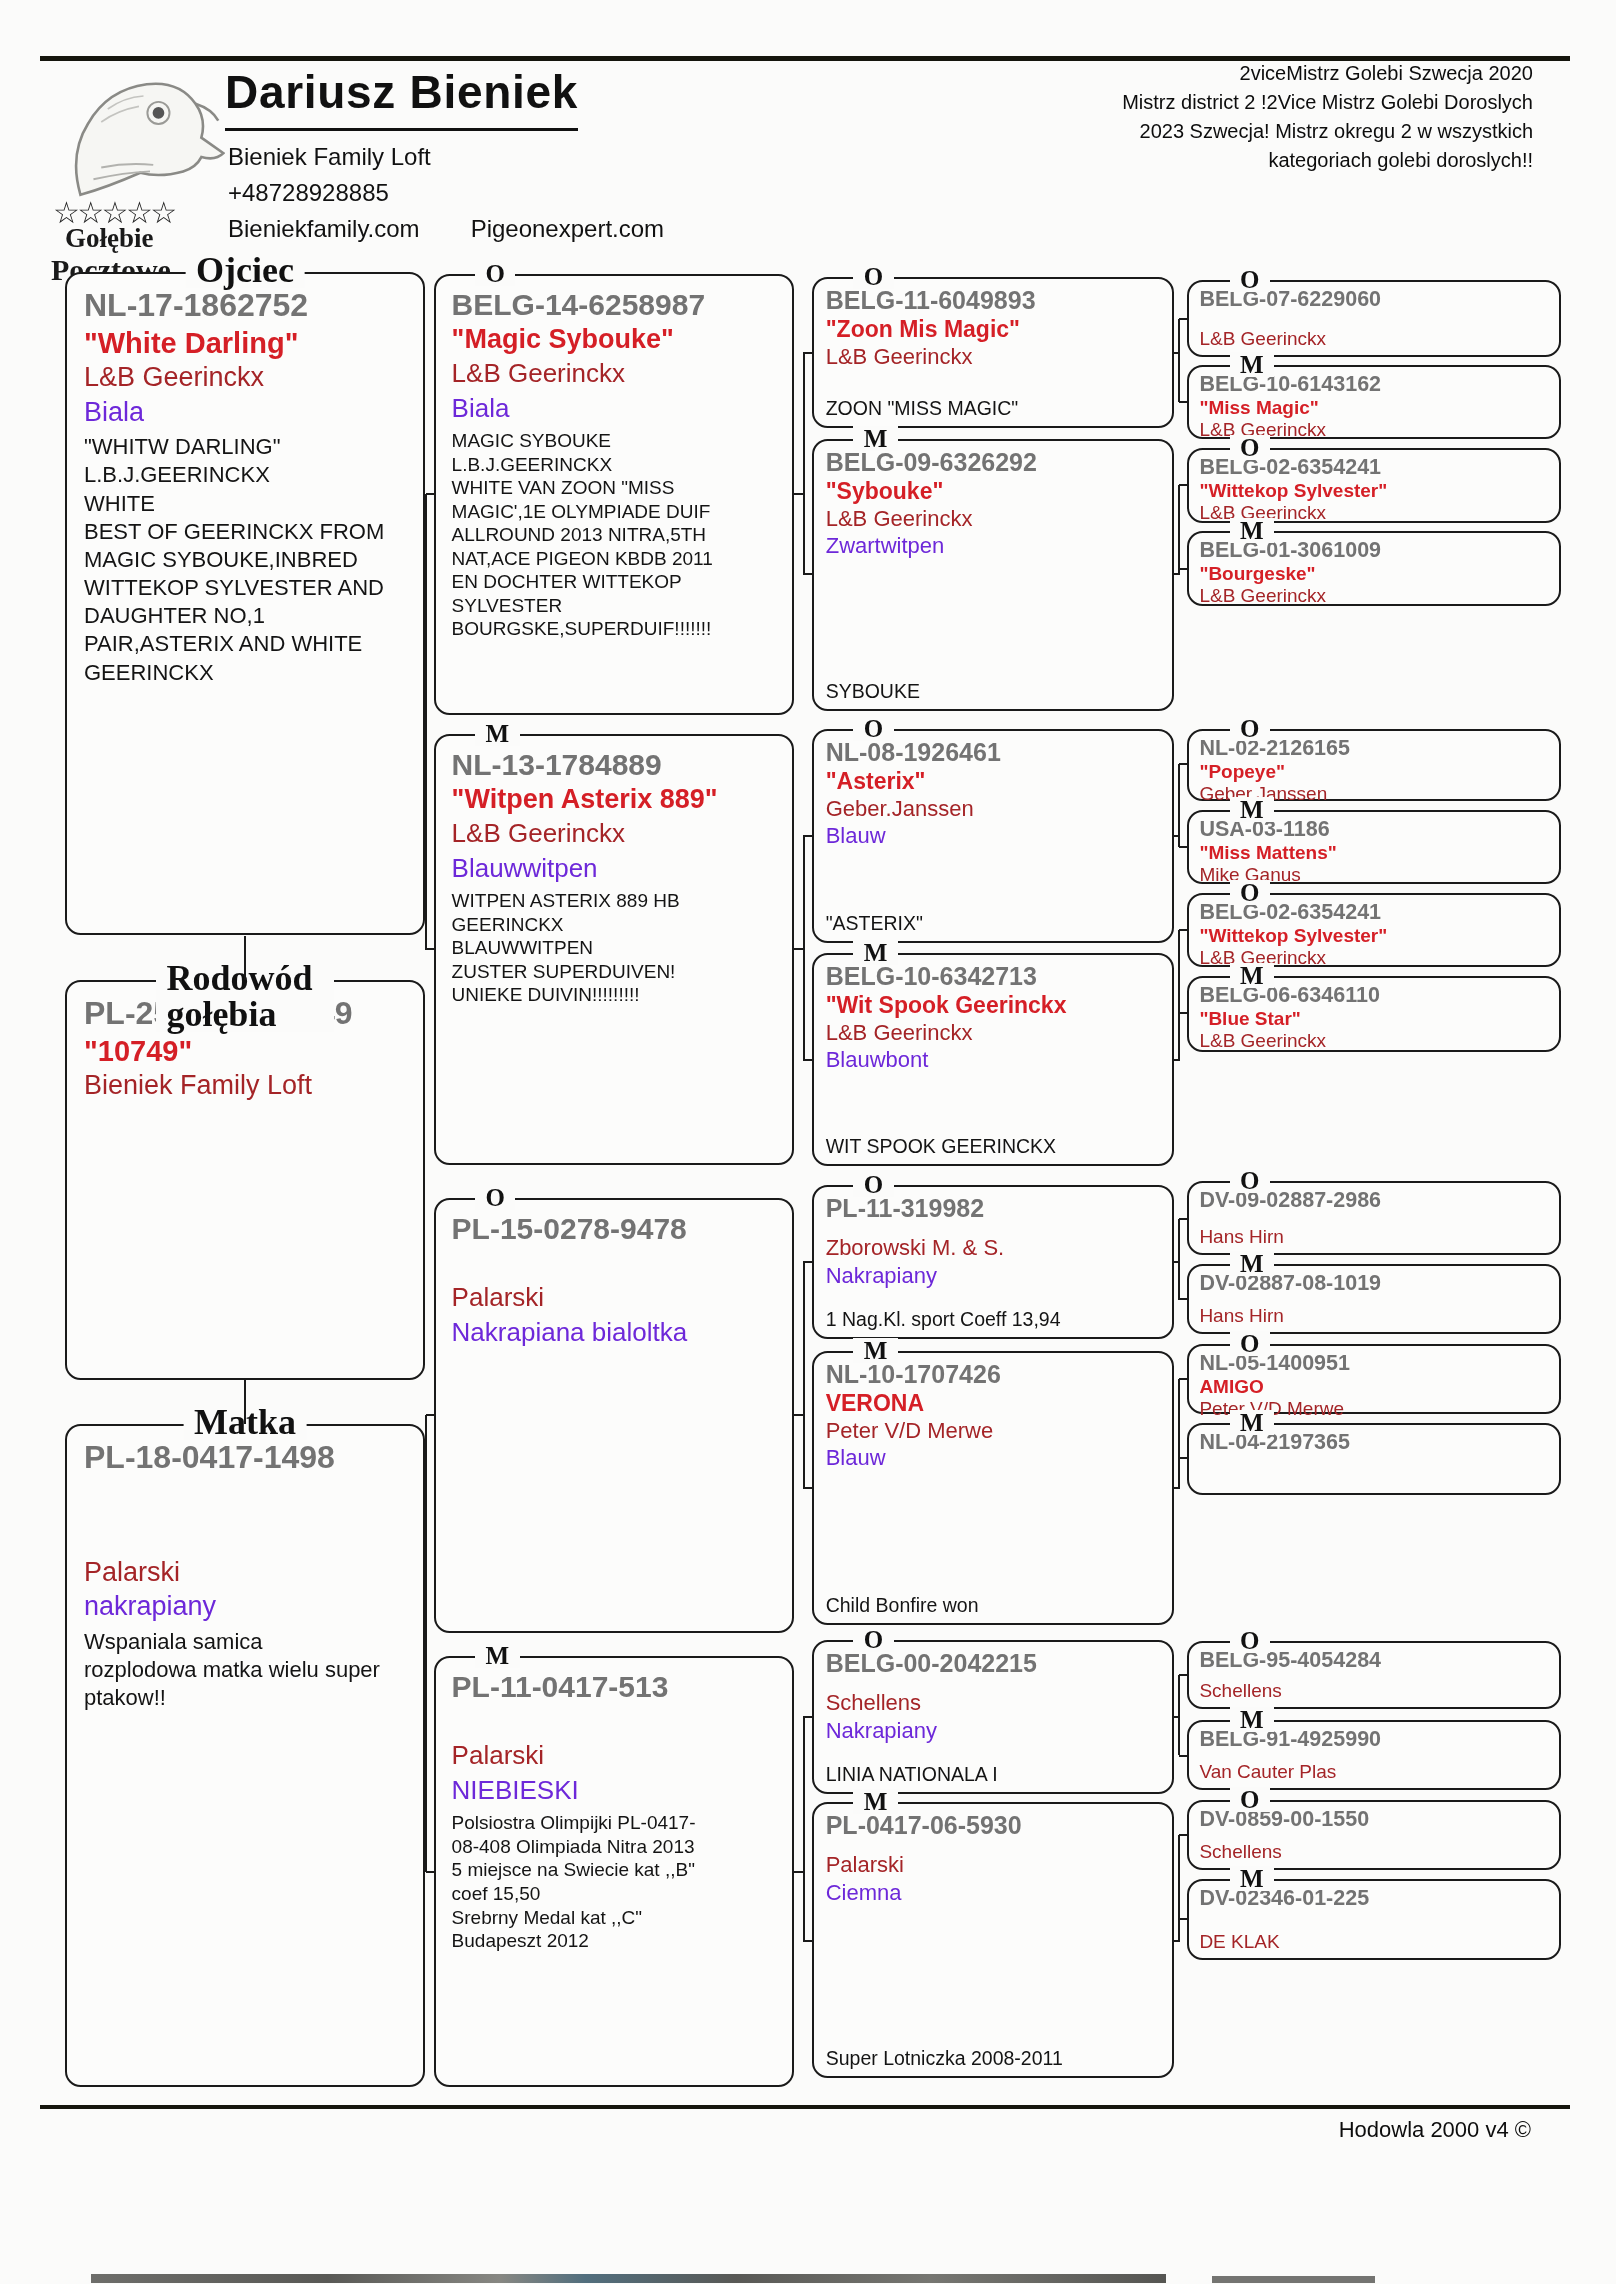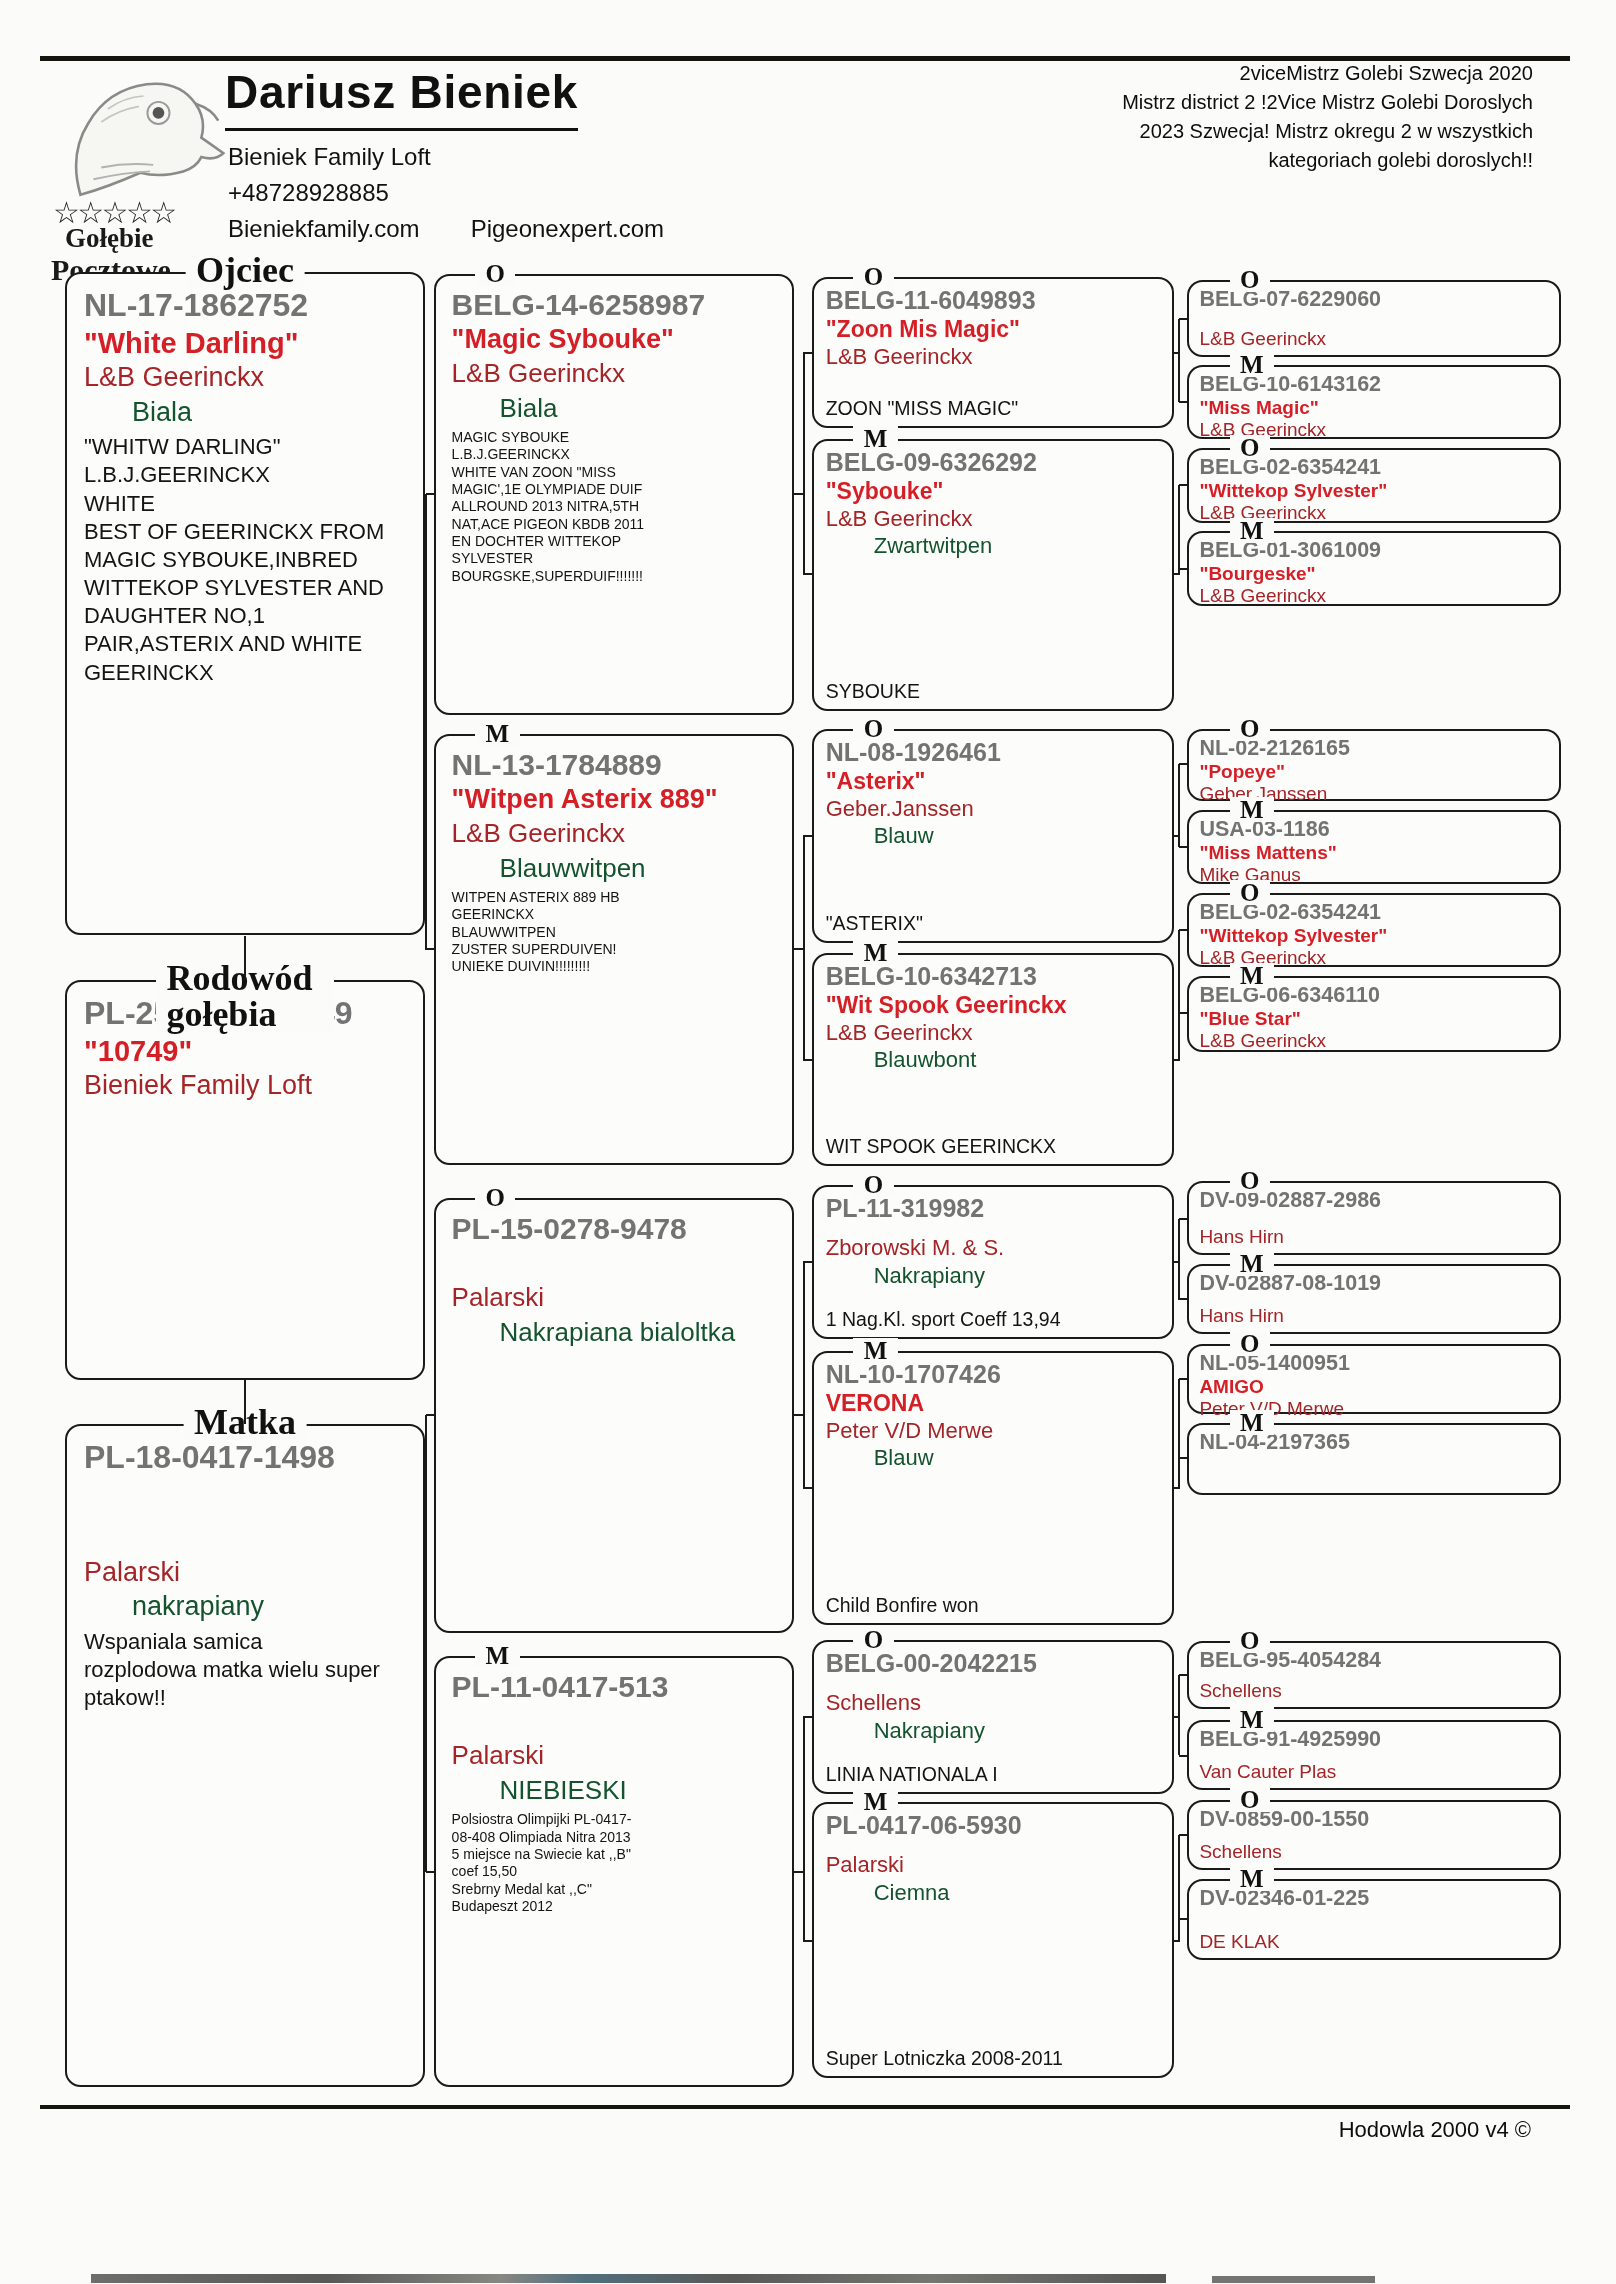--- a/index.html
+++ b/index.html
@@ -34,27 +34,27 @@
   .pname{color:#d51f26;font-weight:600;}
   .c1 .pname{font-size:29px;margin-bottom:2.6px;}
   .c2 .pname{font-size:27px;margin-bottom:2.6px;}
   .c3 .pname{font-size:23px;margin-bottom:1.3px;}
   .c4 .pname{font-size:19px;}
   .pbreeder{color:#a42427;font-weight:500;}
   .c1 .pbreeder{font-size:27px;margin-bottom:3.9px;}
   .c2 .pbreeder{font-size:26px;margin-bottom:3.9px;}
   .c3 .pbreeder{font-size:22px;margin-bottom:1.3px;}
   .c4 .pbreeder{font-size:19px;margin-top:auto;}
-  .pcolor{color:#14532d;font-weight:500;margin-left:48px;}
+  .pcolor{color:#6d28d9;font-weight:500;}
   .c1 .pcolor{font-size:27px;margin-bottom:5.2px;}
   .c2 .pcolor{font-size:26px;margin-bottom:5.2px;}
   .c3 .pcolor{font-size:22px;margin-bottom:1.3px;}
   .pinfo{color:#141414;white-space:pre-line;}
   .c1 .pinfo{font-size:22px;line-height:1.28;}
-  .c2 .pinfo{font-size:14px;line-height:1.24;}
+  .c2 .pinfo{font-size:19px;line-height:1.24;}
   .c3 .pinfo{font-size:19.5px;line-height:1.18;margin-top:auto;}
   .sp1{height:78px;flex:none;}
   .sp2{height:34px;flex:none;}
   .sp3{height:11.7px;flex:none;}
   .conn{position:absolute;background:#1a1a1a;}
   .footer-credit{position:absolute;right:85px;top:2117px;font-size:22px;color:#0d0d0d;}
   .scan-strip{position:absolute;left:91px;top:2274px;width:1075px;height:8.5px;opacity:.8;
     background:linear-gradient(90deg,#4a4a46 0%,#30302c 22%,#6a6a64 38%,#274b5e 46%,#30302c 60%,#55554f 78%,#2c2c28 100%);}
   .scan-strip2{position:absolute;left:1212px;top:2276px;width:163px;height:6.5px;background:#3a3a36;opacity:.7;}
 </style>

